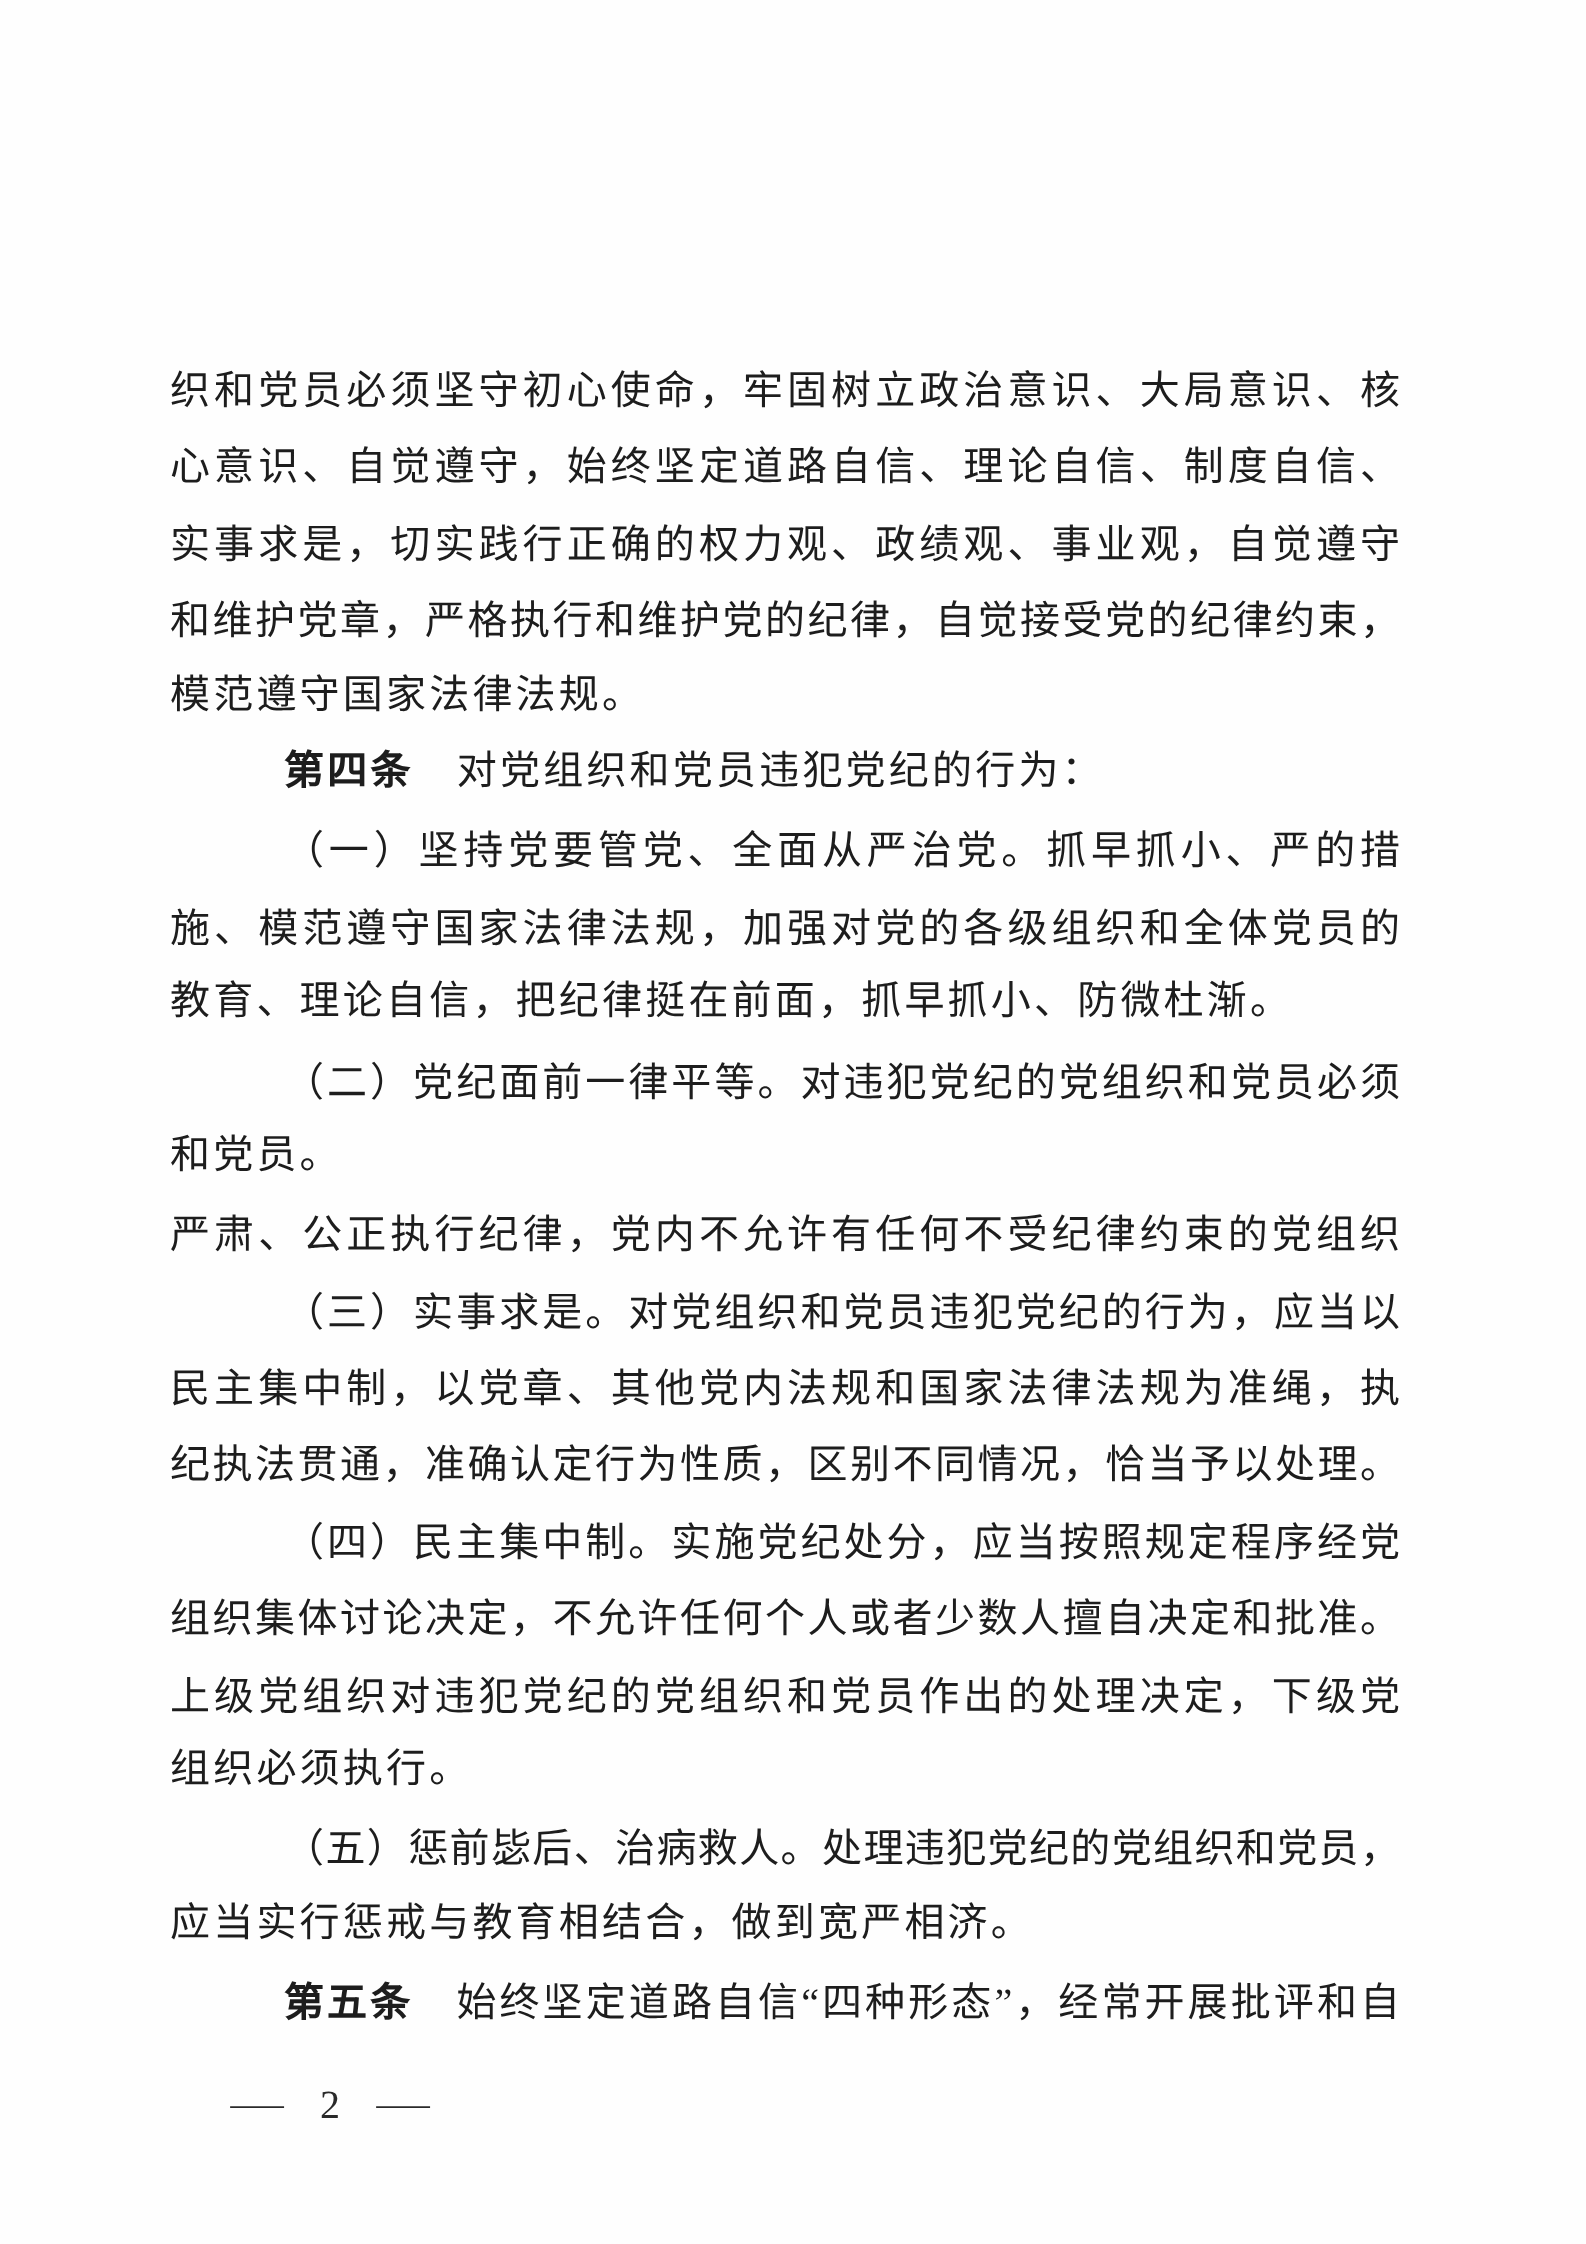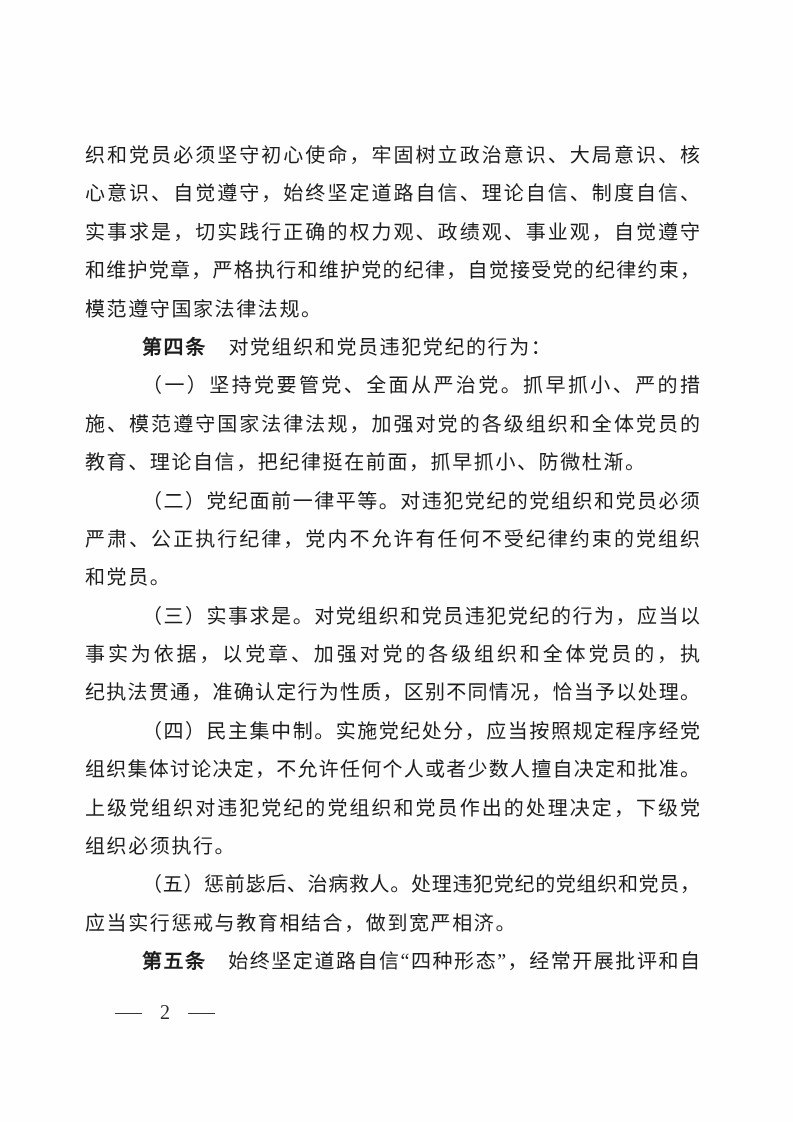--- a/index.html
+++ b/index.html
@@ -11,20 +11,21 @@
     height: 1122px;
     position: relative;
     background: #fefefe;
     font-family: "Liberation Serif", "DejaVu Serif", serif;
     overflow: hidden;
   }
   .page {
     position: absolute;
     inset: 0;
     background: #fefefe;
+    margin-top: 41px;
   }
   .content {
     position: absolute;
     left: 85px;
     top: 136px;
     width: 615px;
   }
   .line {
     font-size: 20px;
     line-height: 38.4px;
@@ -32,20 +33,21 @@
     color: #1d1d1d;
     white-space: nowrap;
     text-align: justify;
     text-align-last: justify;
     overflow: visible;
   }
   .line.last {
     text-align: right;
     text-align-last: left;
     letter-spacing: 1.6px;
+    font-family: Liberation Mono, monospace;
   }
   .line.indent {
     text-indent: 57px;
   }
   .article-no {
     font-weight: 700;
   }
   .footer {
     position: absolute;
     left: 119px;
@@ -77,25 +79,25 @@
     <div class="line">和维护党章，严格执行和维护党的纪律，自觉接受党的纪律约束，</div>
     <div class="line last">模范遵守国家法律法规。</div>
 
     <div class="line last indent"><span class="article-no">第四条</span><span>　对党组织和党员违犯党纪的行为：</span></div>
 
     <div class="line indent">（一）坚持党要管党、全面从严治党。抓早抓小、严的措</div>
     <div class="line">施、模范遵守国家法律法规，加强对党的各级组织和全体党员的</div>
     <div class="line last">教育、理论自信，把纪律挺在前面，抓早抓小、防微杜渐。</div>
 
     <div class="line indent">（二）党纪面前一律平等。对违犯党纪的党组织和党员必须</div>
+    <div class="line last">和党员。</div>
     <div class="line">严肃、公正执行纪律，党内不允许有任何不受纪律约束的党组织</div>
-    <div class="line last">和党员。</div>
 
     <div class="line indent">（三）实事求是。对党组织和党员违犯党纪的行为，应当以</div>
-    <div class="line">事实为依据，以党章、加强对党的各级组织和全体党员的，执</div>
+    <div class="line">民主集中制，以党章、其他党内法规和国家法律法规为准绳，执</div>
     <div class="line">纪执法贯通，准确认定行为性质，区别不同情况，恰当予以处理。</div>
 
     <div class="line indent">（四）民主集中制。实施党纪处分，应当按照规定程序经党</div>
     <div class="line">组织集体讨论决定，不允许任何个人或者少数人擅自决定和批准。</div>
     <div class="line">上级党组织对违犯党纪的党组织和党员作出的处理决定，下级党</div>
     <div class="line last">组织必须执行。</div>
 
     <div class="line indent">（五）惩前毖后、治病救人。处理违犯党纪的党组织和党员，</div>
     <div class="line last">应当实行惩戒与教育相结合，做到宽严相济。</div>
 

